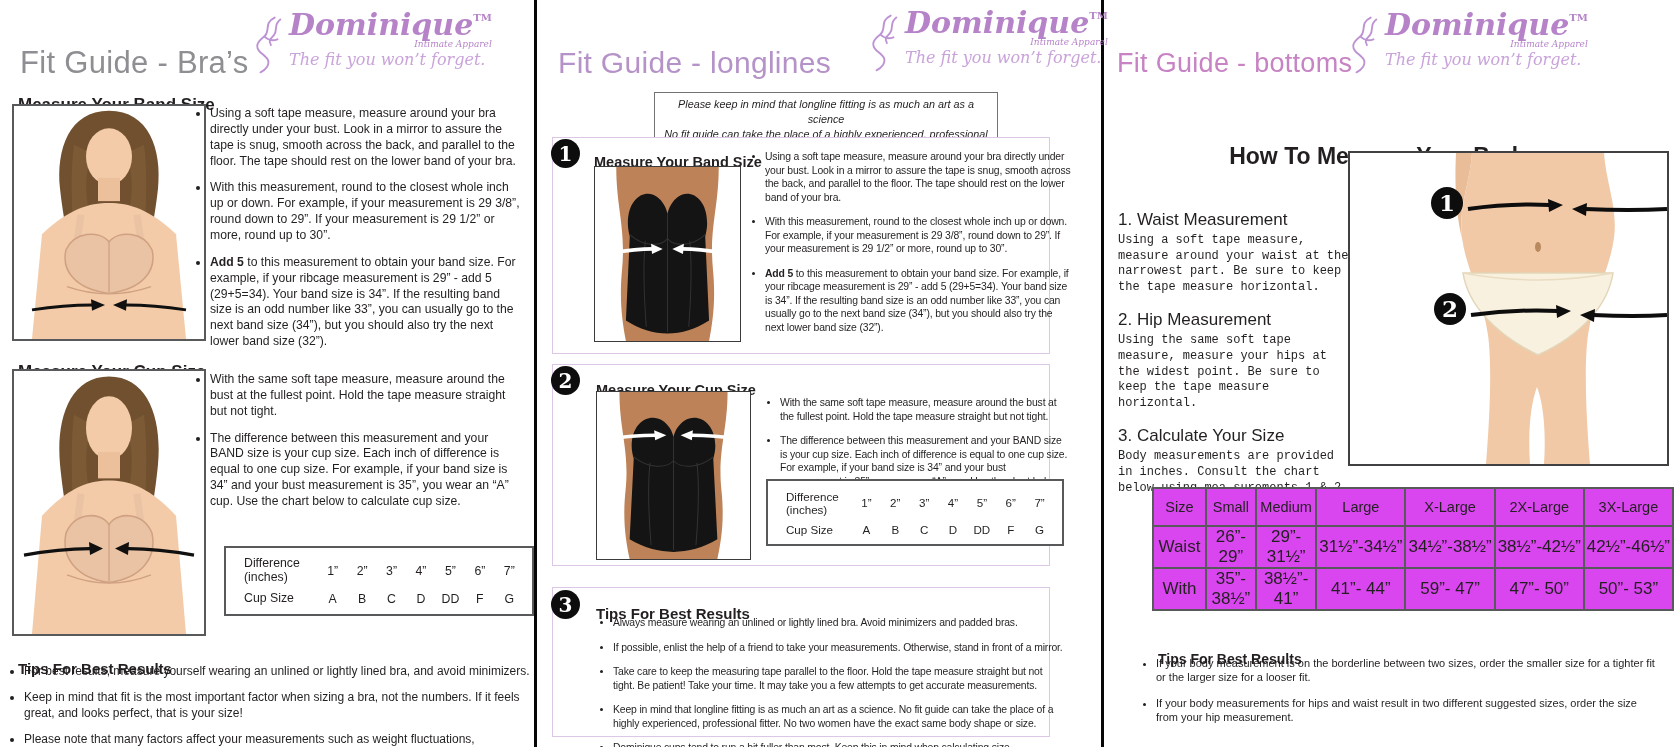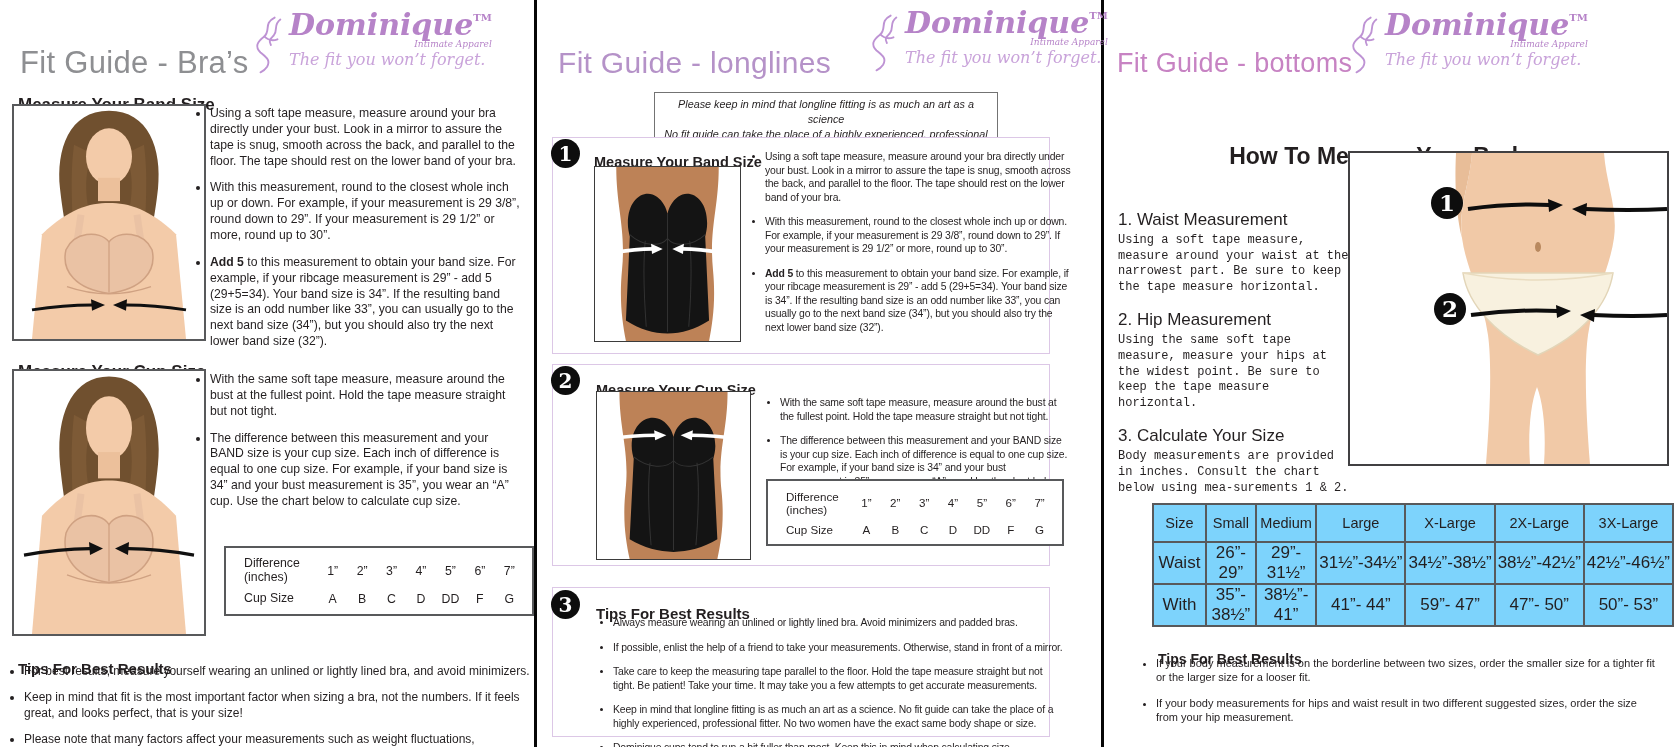--- a/index.html
+++ b/index.html
@@ -62,21 +62,21 @@
   .s2-bl{left:766px;top:396px;width:288px;} .s2-bl li{margin-bottom:8px;}
   .s3-bl{left:599px;top:616px;width:452px;} .s3-bl li{margin-bottom:5px;}
 
   
   .p3-head{position:absolute;left:1190px;top:124px;width:380px;text-align:center;font-size:23px;font-weight:bold;}
   .p3-steps{position:absolute;left:1118px;top:210px;width:234px;}
   .step-h{font-size:17px;font-weight:400;margin:15px 0 3px 0;}
   .step-h:first-child{margin-top:0;}
   .step-p{font-size:12px;line-height:1.3;margin:0;font-family:Liberation Mono, monospace;}
   .p3-photo{left:1348px;top:151px;width:317px;height:311px;border:2px solid #414042;}
-  .size-table{position:absolute;left:1152px;top:503px;border-collapse:collapse;table-layout:fixed;background:#7dd3fc;}
+  .size-table{position:absolute;left:1152px;top:487px;border-collapse:collapse;table-layout:fixed;background:#d946ef;}
   .size-table td{border:2px solid #58595b;text-align:center;vertical-align:middle;height:36px;font-size:17px;padding:0 2px;}
   .size-table tr.hdr td{font-size:14.5px;}
   .p3-tips-h{left:1158px;top:637px;font-size:14px;}
   .p3-tips{left:1142px;top:656px;width:505px;font-size:11px;line-height:1.3;}
   .p3-tips li{margin-bottom:6px;}
 </style>
 </head>
 <body>
 
 <div class="page">

